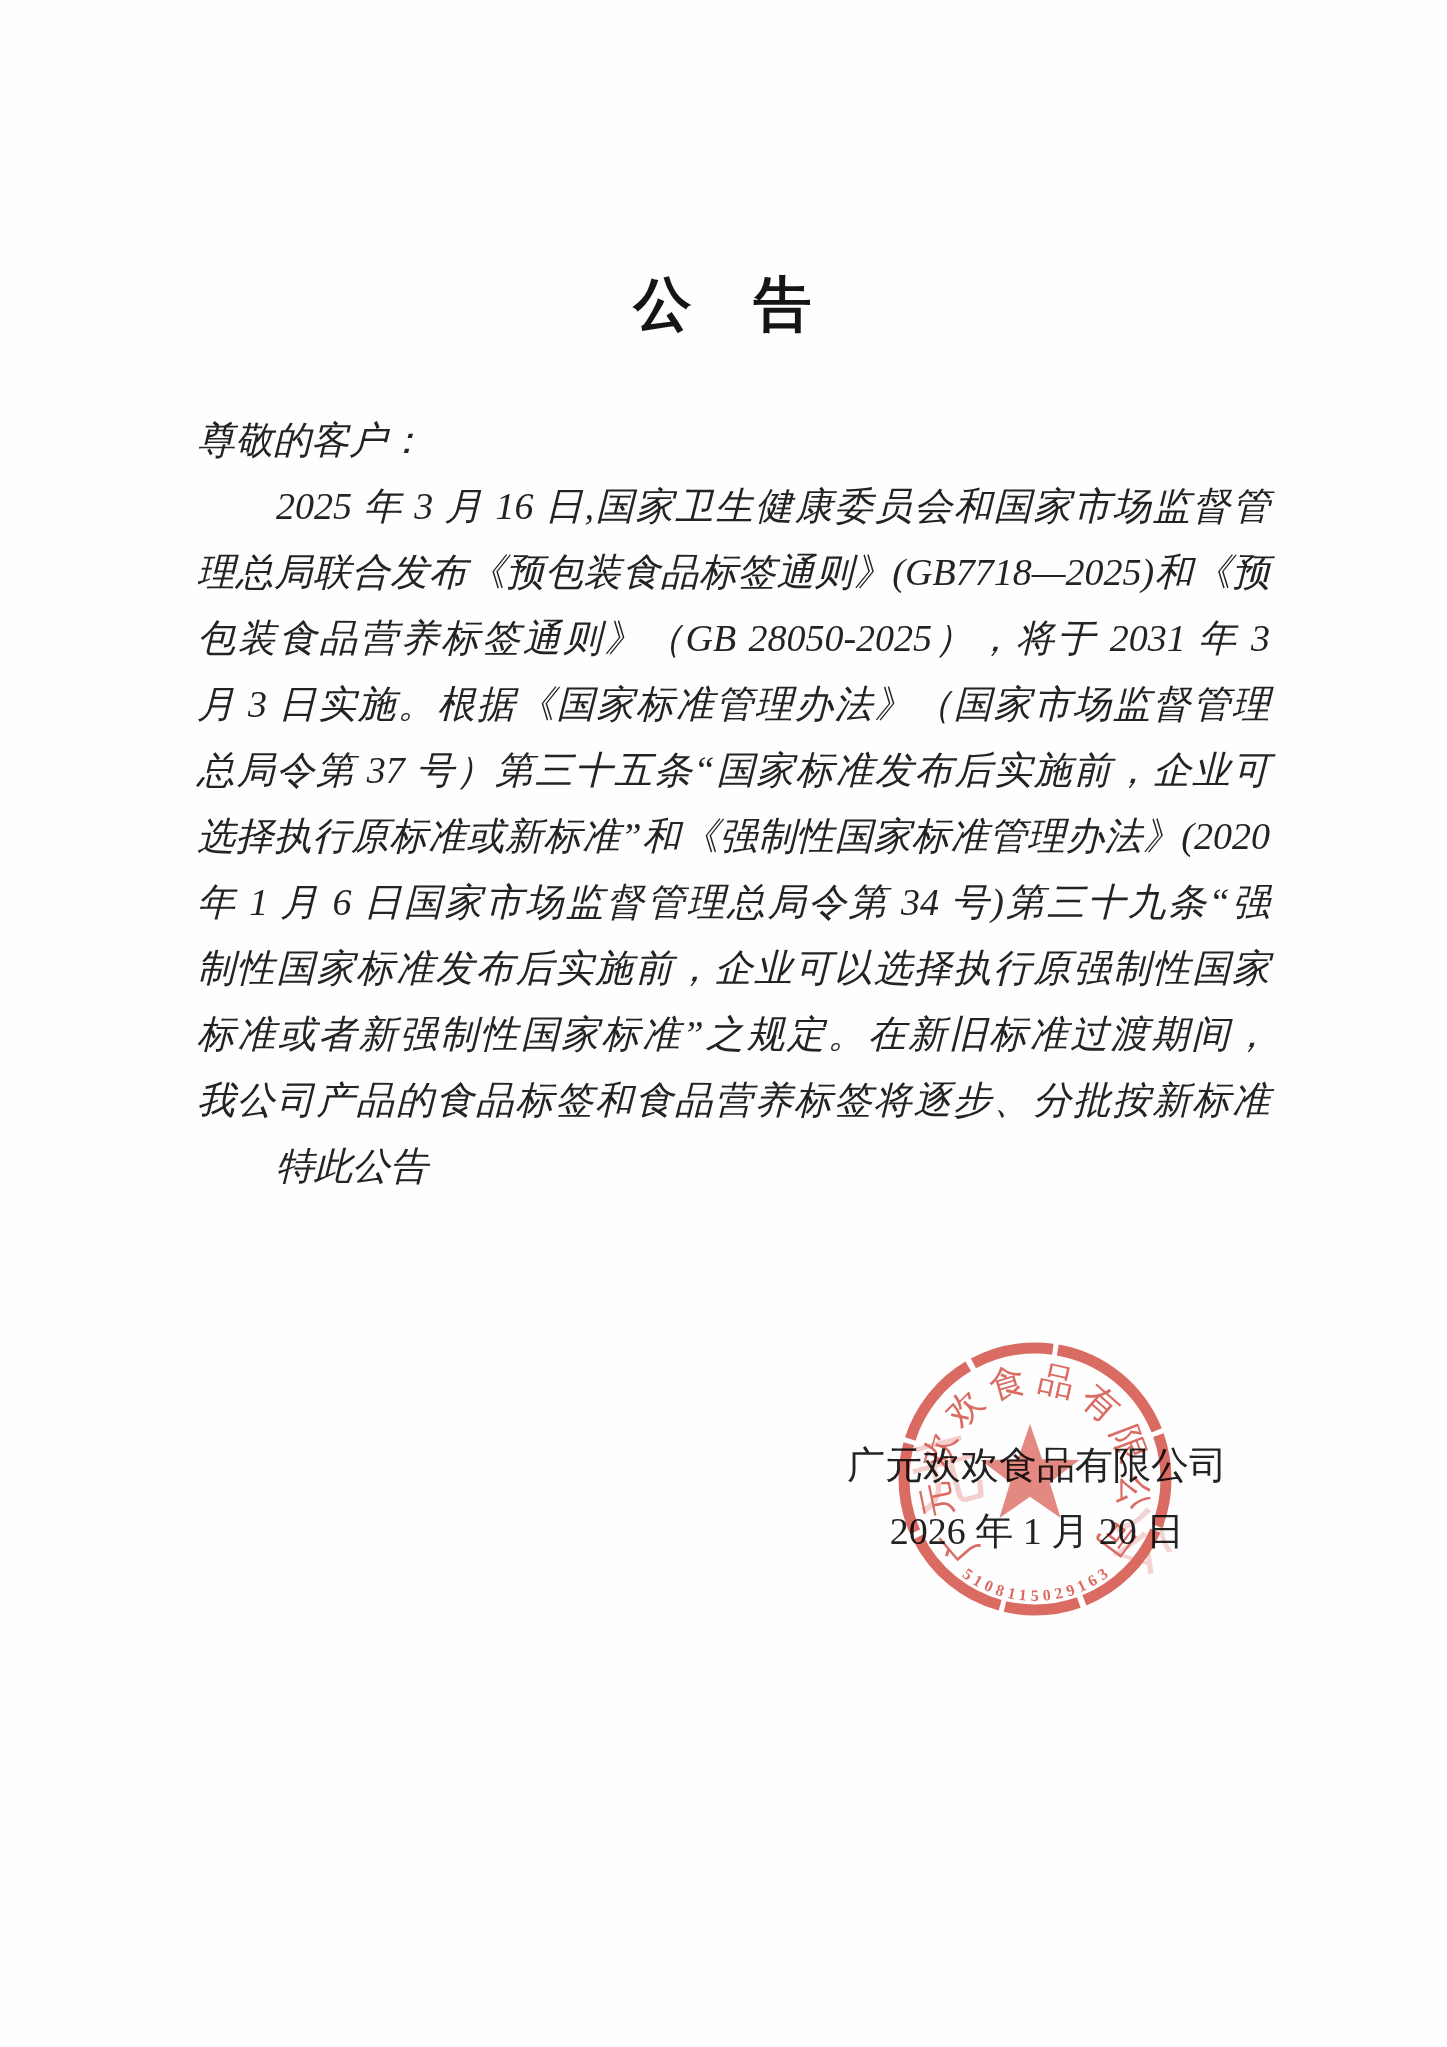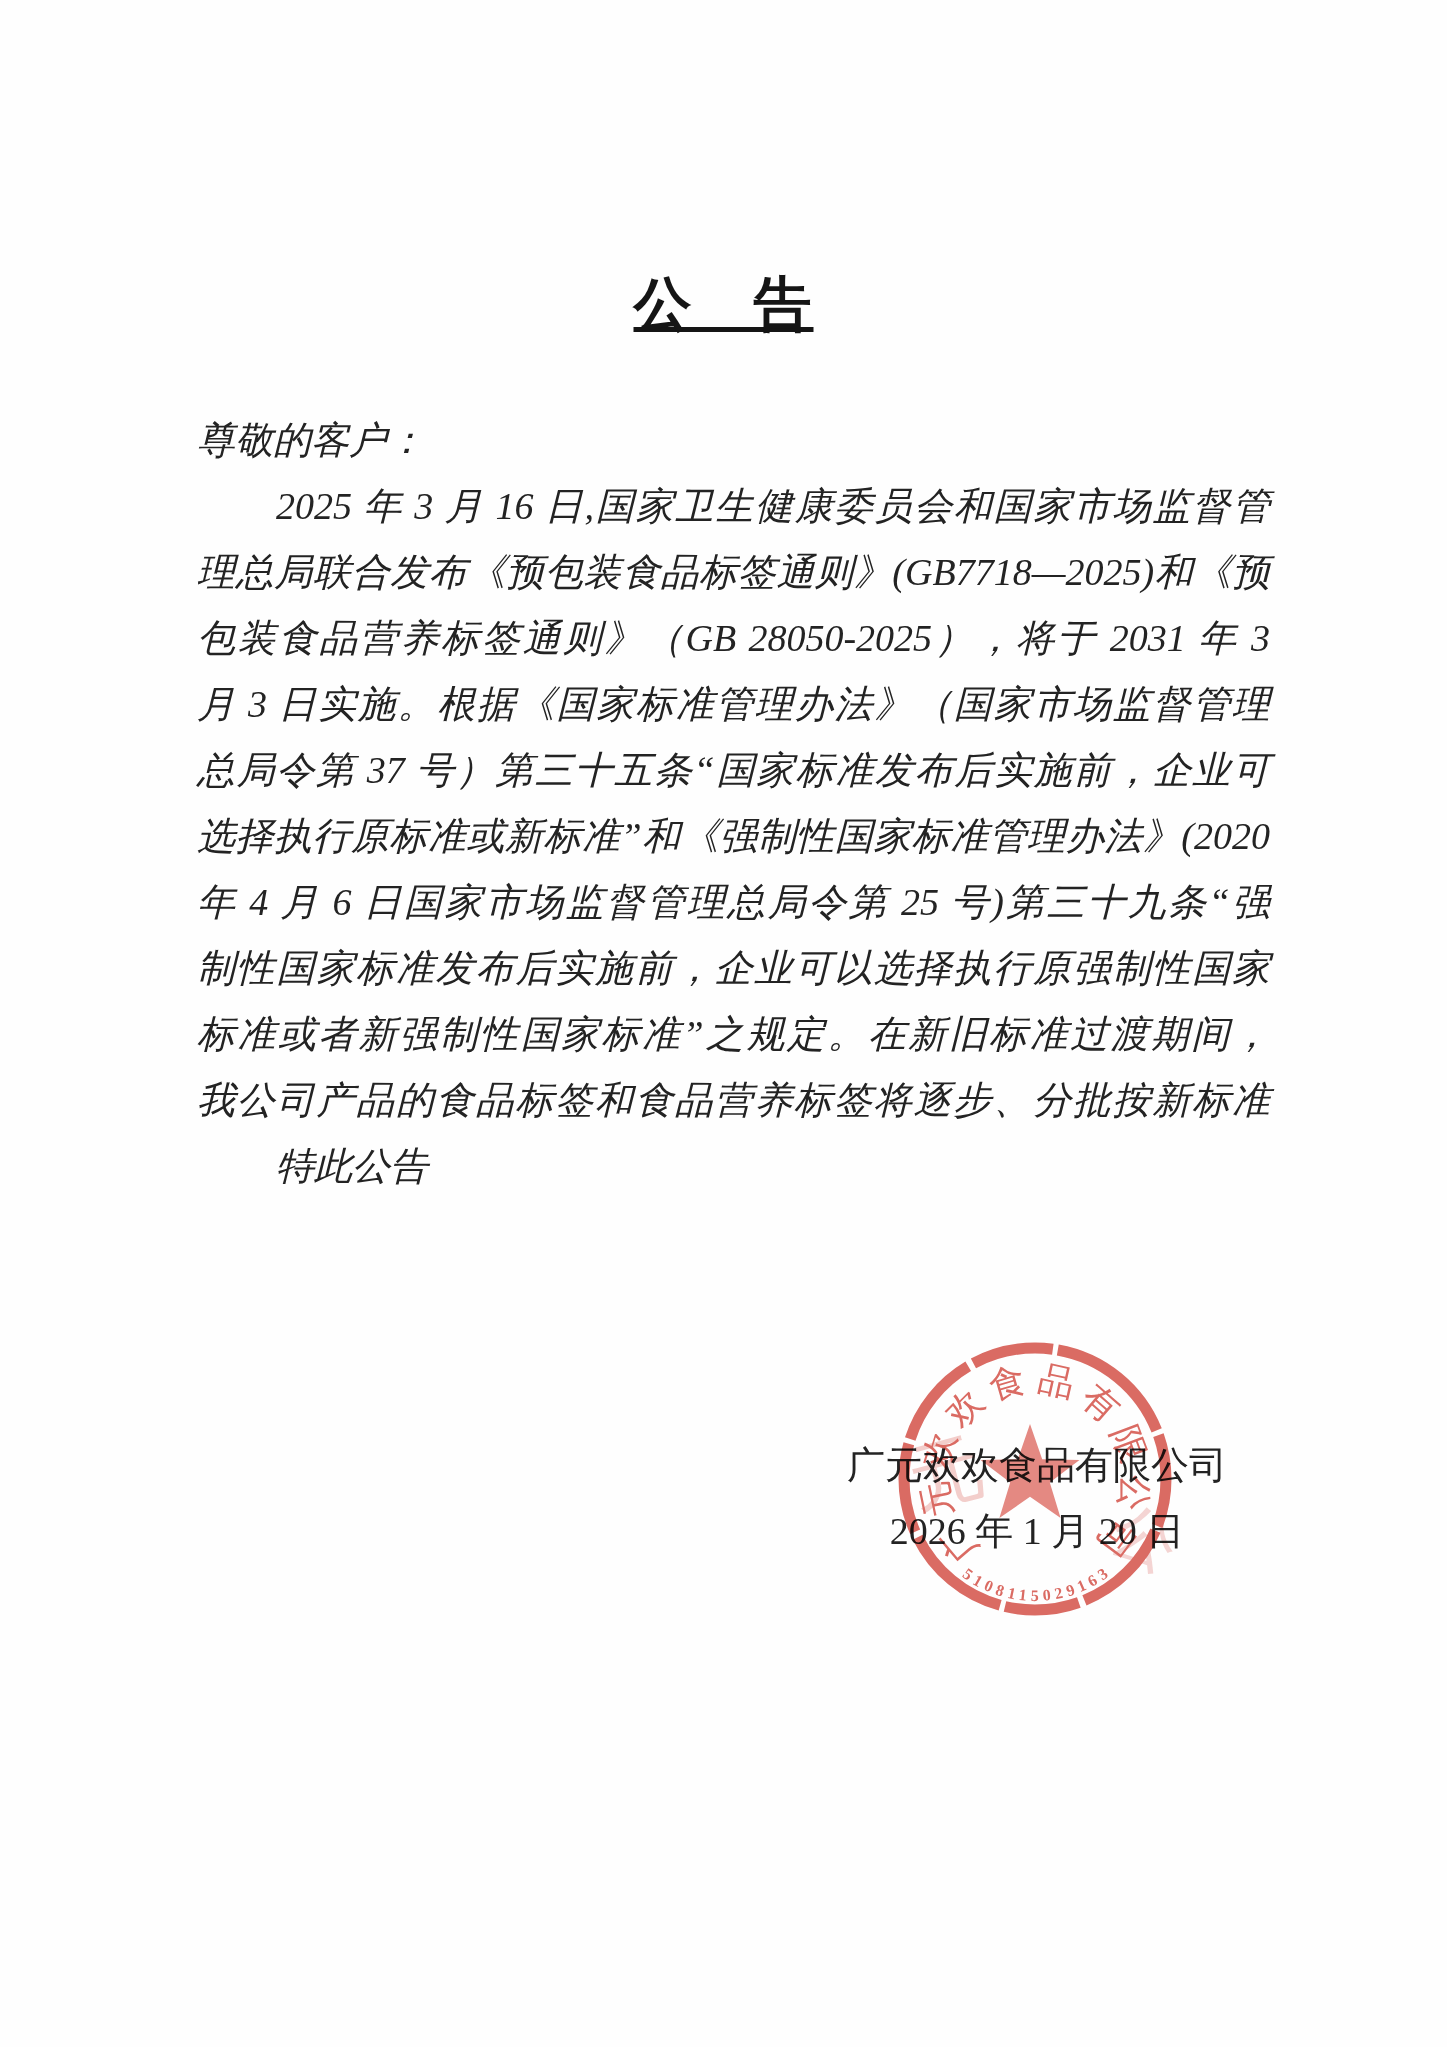--- a/index.html
+++ b/index.html
@@ -7,21 +7,21 @@
     position:relative;
     width:1447px;height:2047px;
     background:#fefefe;
     font-family:"Liberation Serif","DejaVu Serif",serif;
     color:#1e1e1e;
     overflow:hidden;
   }
   .title{
     position:absolute;left:0;top:266px;width:100%;
     margin:0;text-align:center;
-    font-size:58px;font-weight:700;letter-spacing:2px;color:#151515;text-decoration:underline;
+    font-size:58px;font-weight:700;letter-spacing:2px;color:#151515;
   }
   .body-block{
     position:absolute;left:197px;top:407px;width:1073px;
     font-size:38px;line-height:66px;color:#232323;font-style:italic;
   }
   .line{white-space:normal;}
   .just{text-align:justify;text-align-last:justify;}
   .indent{text-indent:79px;}
   .signature-block{
     position:absolute;left:597px;top:1432px;width:880px;
@@ -41,21 +41,21 @@
   <h1 class="title">公　告</h1>
 
   <div class="body-block">
     <div class="line">尊敬的客户：</div>
     <div class="line just indent">2025 年 3 月 16 日,国家卫生健康委员会和国家市场监督管</div>
     <div class="line just">理总局联合发布《预包装食品标签通则》(GB7718—2025)和《预</div>
     <div class="line just">包装食品营养标签通则》（GB 28050-2025），将于 2031 年 3</div>
     <div class="line just">月 3 日实施。根据《国家标准管理办法》（国家市场监督管理</div>
     <div class="line just">总局令第 37 号）第三十五条“国家标准发布后实施前，企业可</div>
     <div class="line just">选择执行原标准或新标准”和《强制性国家标准管理办法》(2020</div>
-    <div class="line just">年 4 月 6 日国家市场监督管理总局令第 25 号)第三十九条“强</div>
+    <div class="line just">年 1 月 6 日国家市场监督管理总局令第 34 号)第三十九条“强</div>
     <div class="line just">制性国家标准发布后实施前，企业可以选择执行原强制性国家</div>
     <div class="line just">标准或者新强制性国家标准”之规定。在新旧标准过渡期间，</div>
     <div class="line just">我公司产品的食品标签和食品营养标签将逐步、分批按新标准</div>
     <div class="line indent">特此公告</div>
   </div>
 
   <div class="signature-block">
     <div>广元欢欢食品有限公司</div>
     <div>2026 年 1 月 20 日</div>
   </div>

